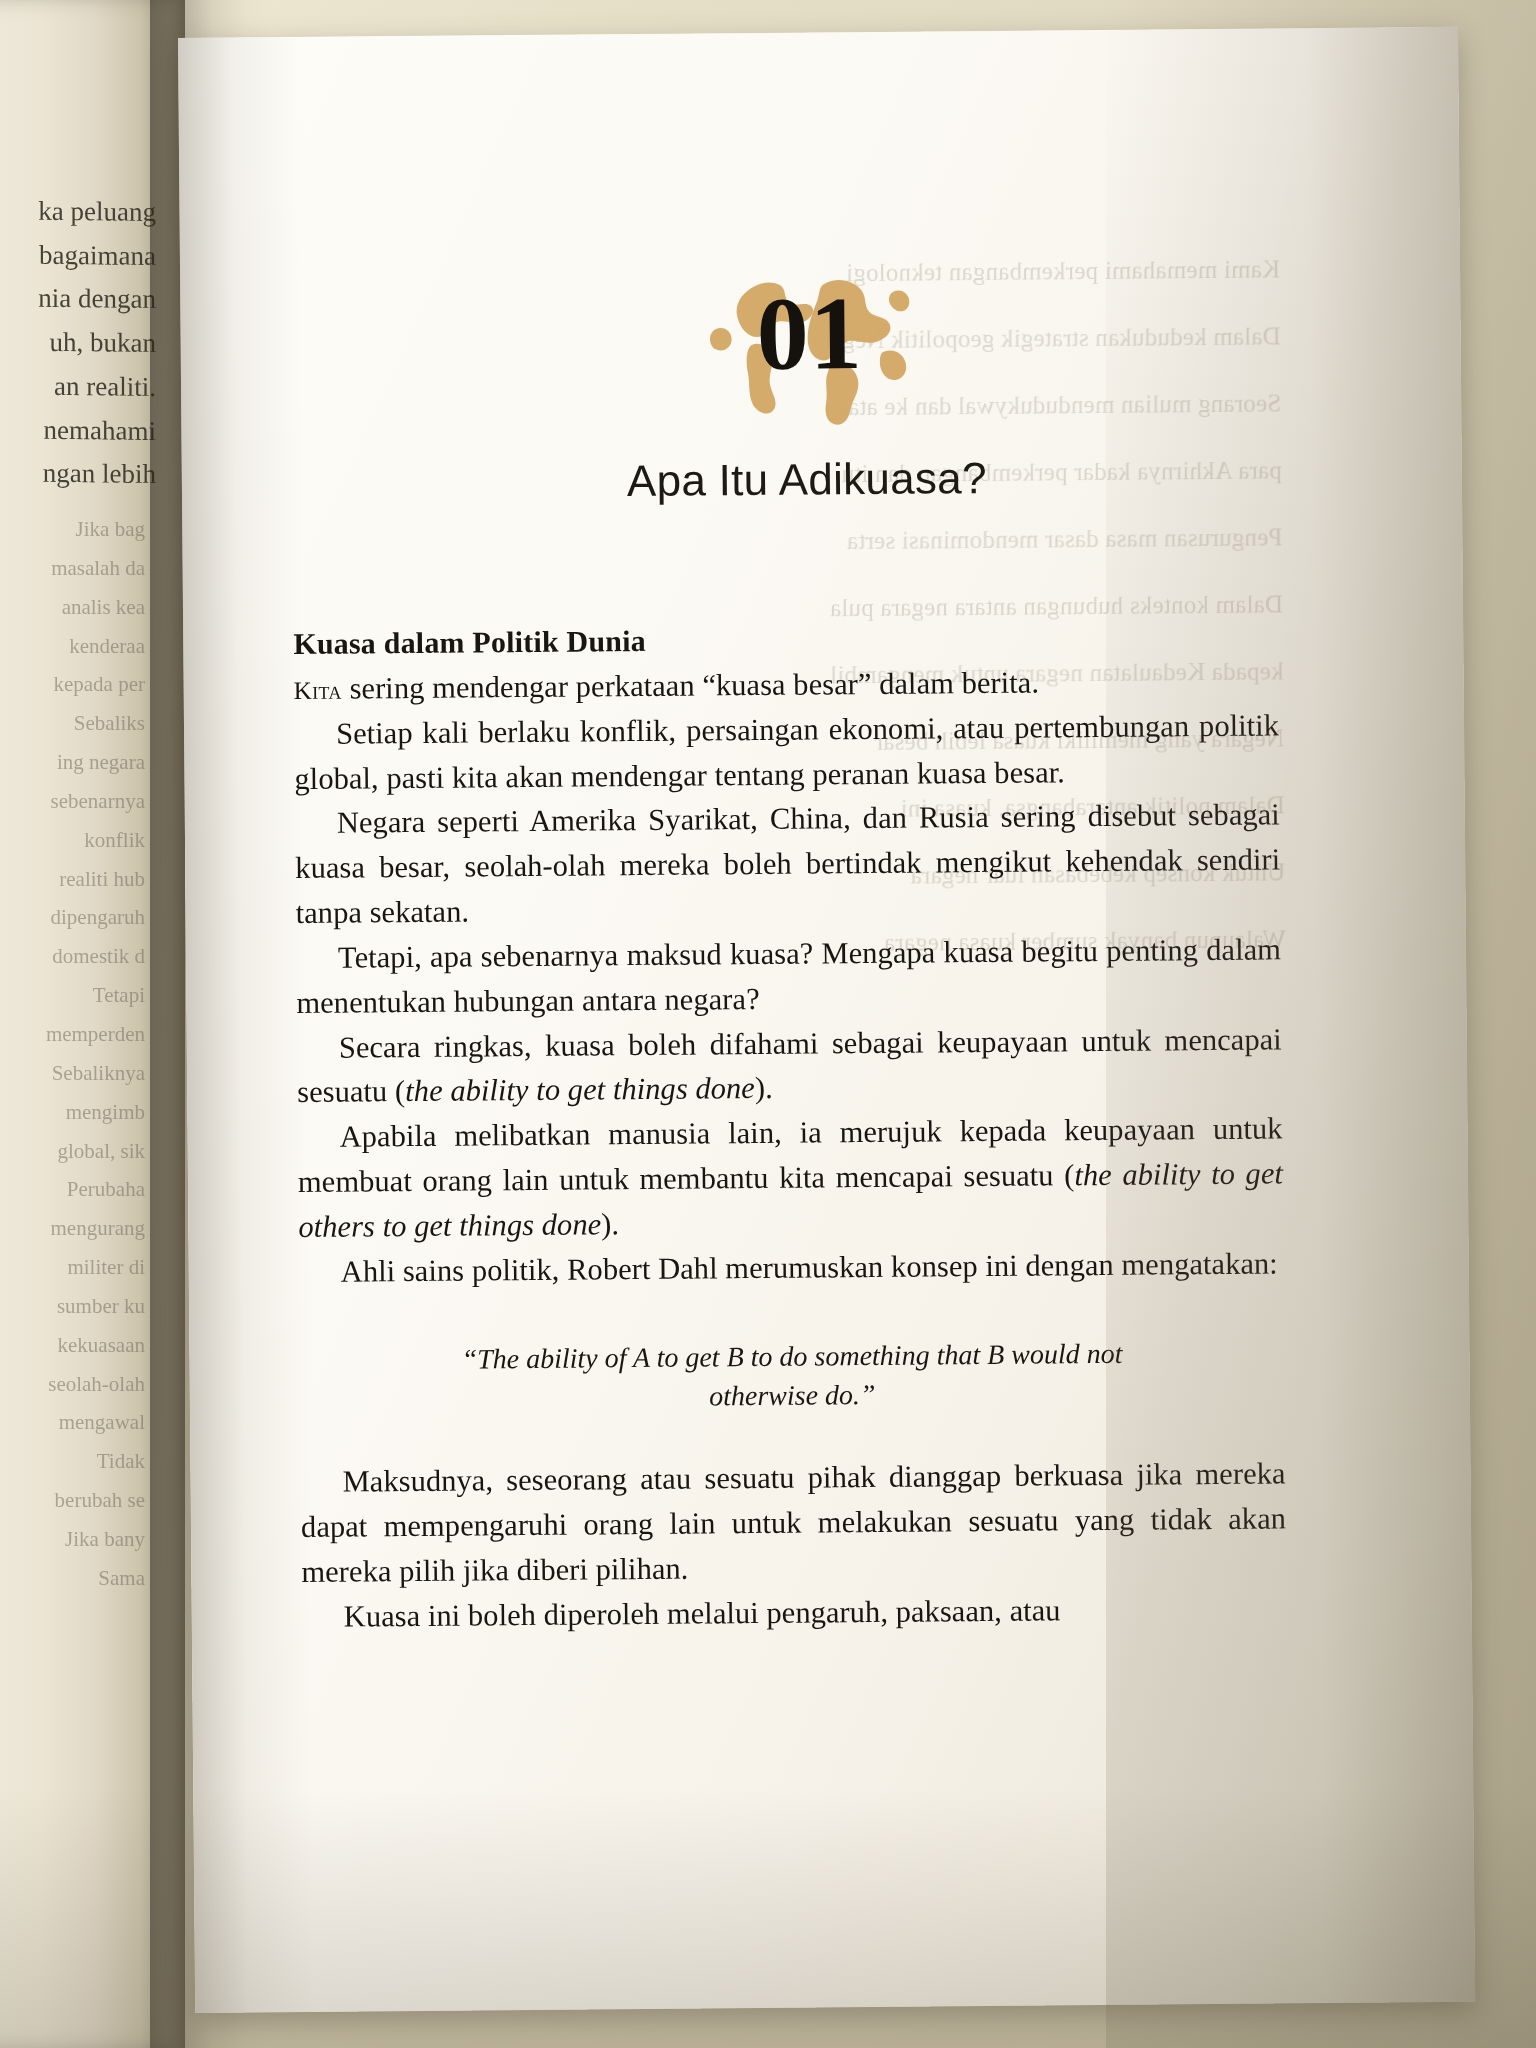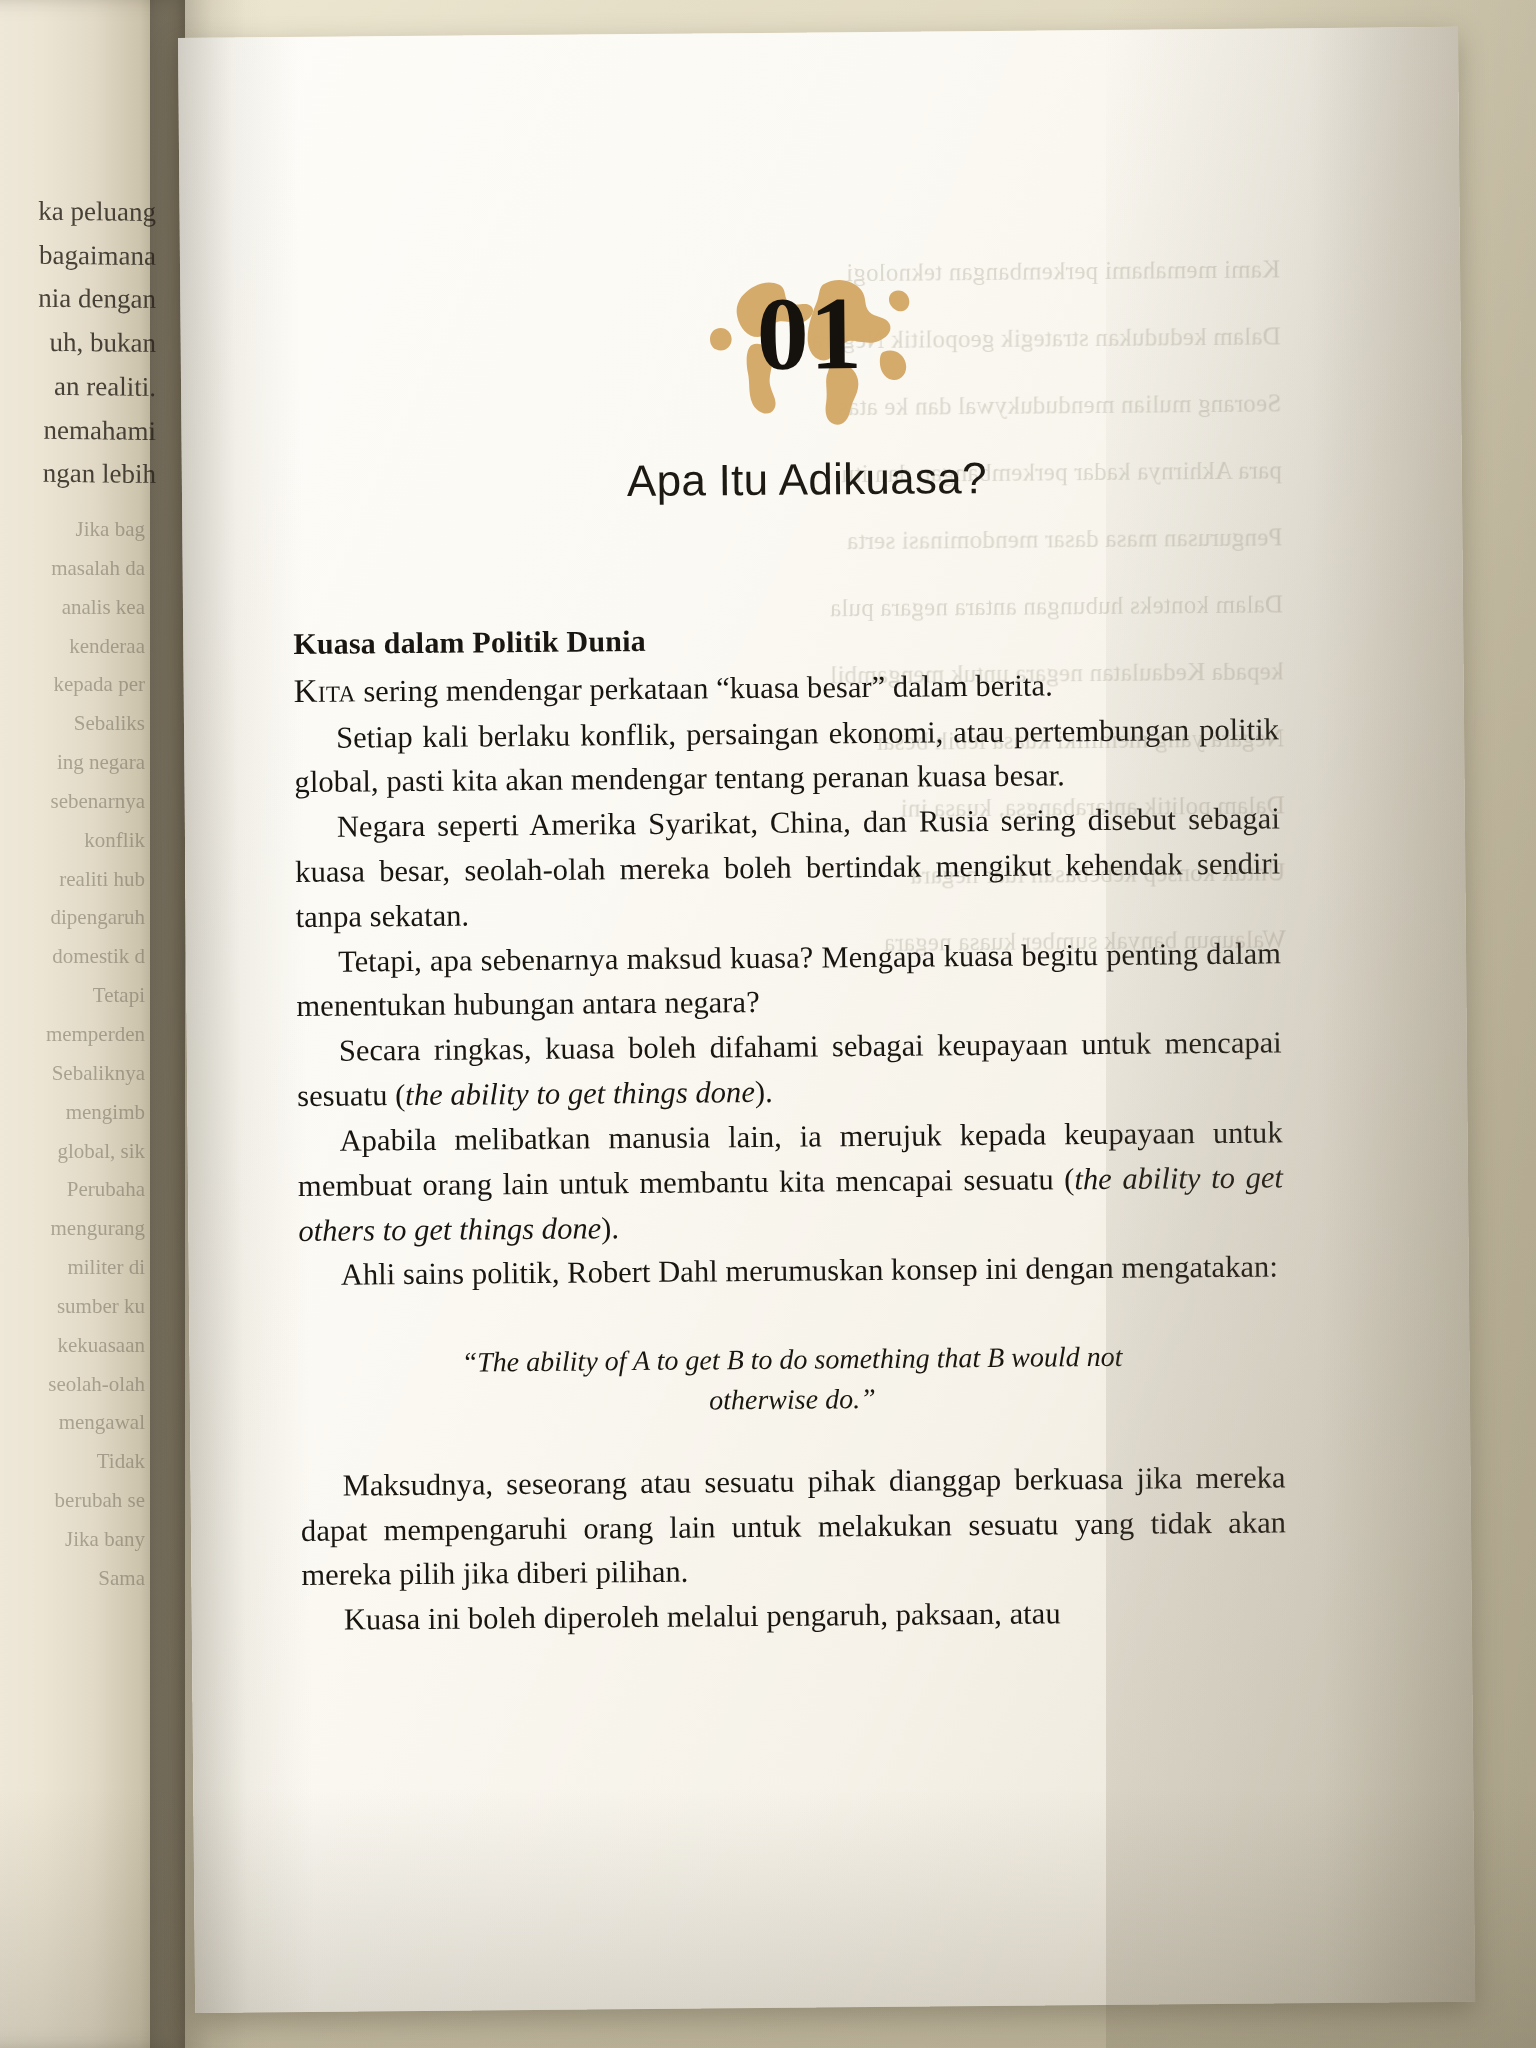--- a/index.html
+++ b/index.html
@@ -197,21 +197,21 @@
     line-height: 1.47;
     text-align: justify;
     text-indent: 42px;
     letter-spacing: 0.05px;
   }
   p.first {
     text-indent: 0;
   }
   .smallcaps {
     font-variant: small-caps;
-    font-size: 33px;
+    font-size: 25px;
     letter-spacing: 0.4px;
   }
   .it { font-style: italic; }
 
   .quote {
     margin: 46px auto 40px auto;
     width: 740px;
     text-align: center;
     font-style: italic;
     font-size: 28px;

